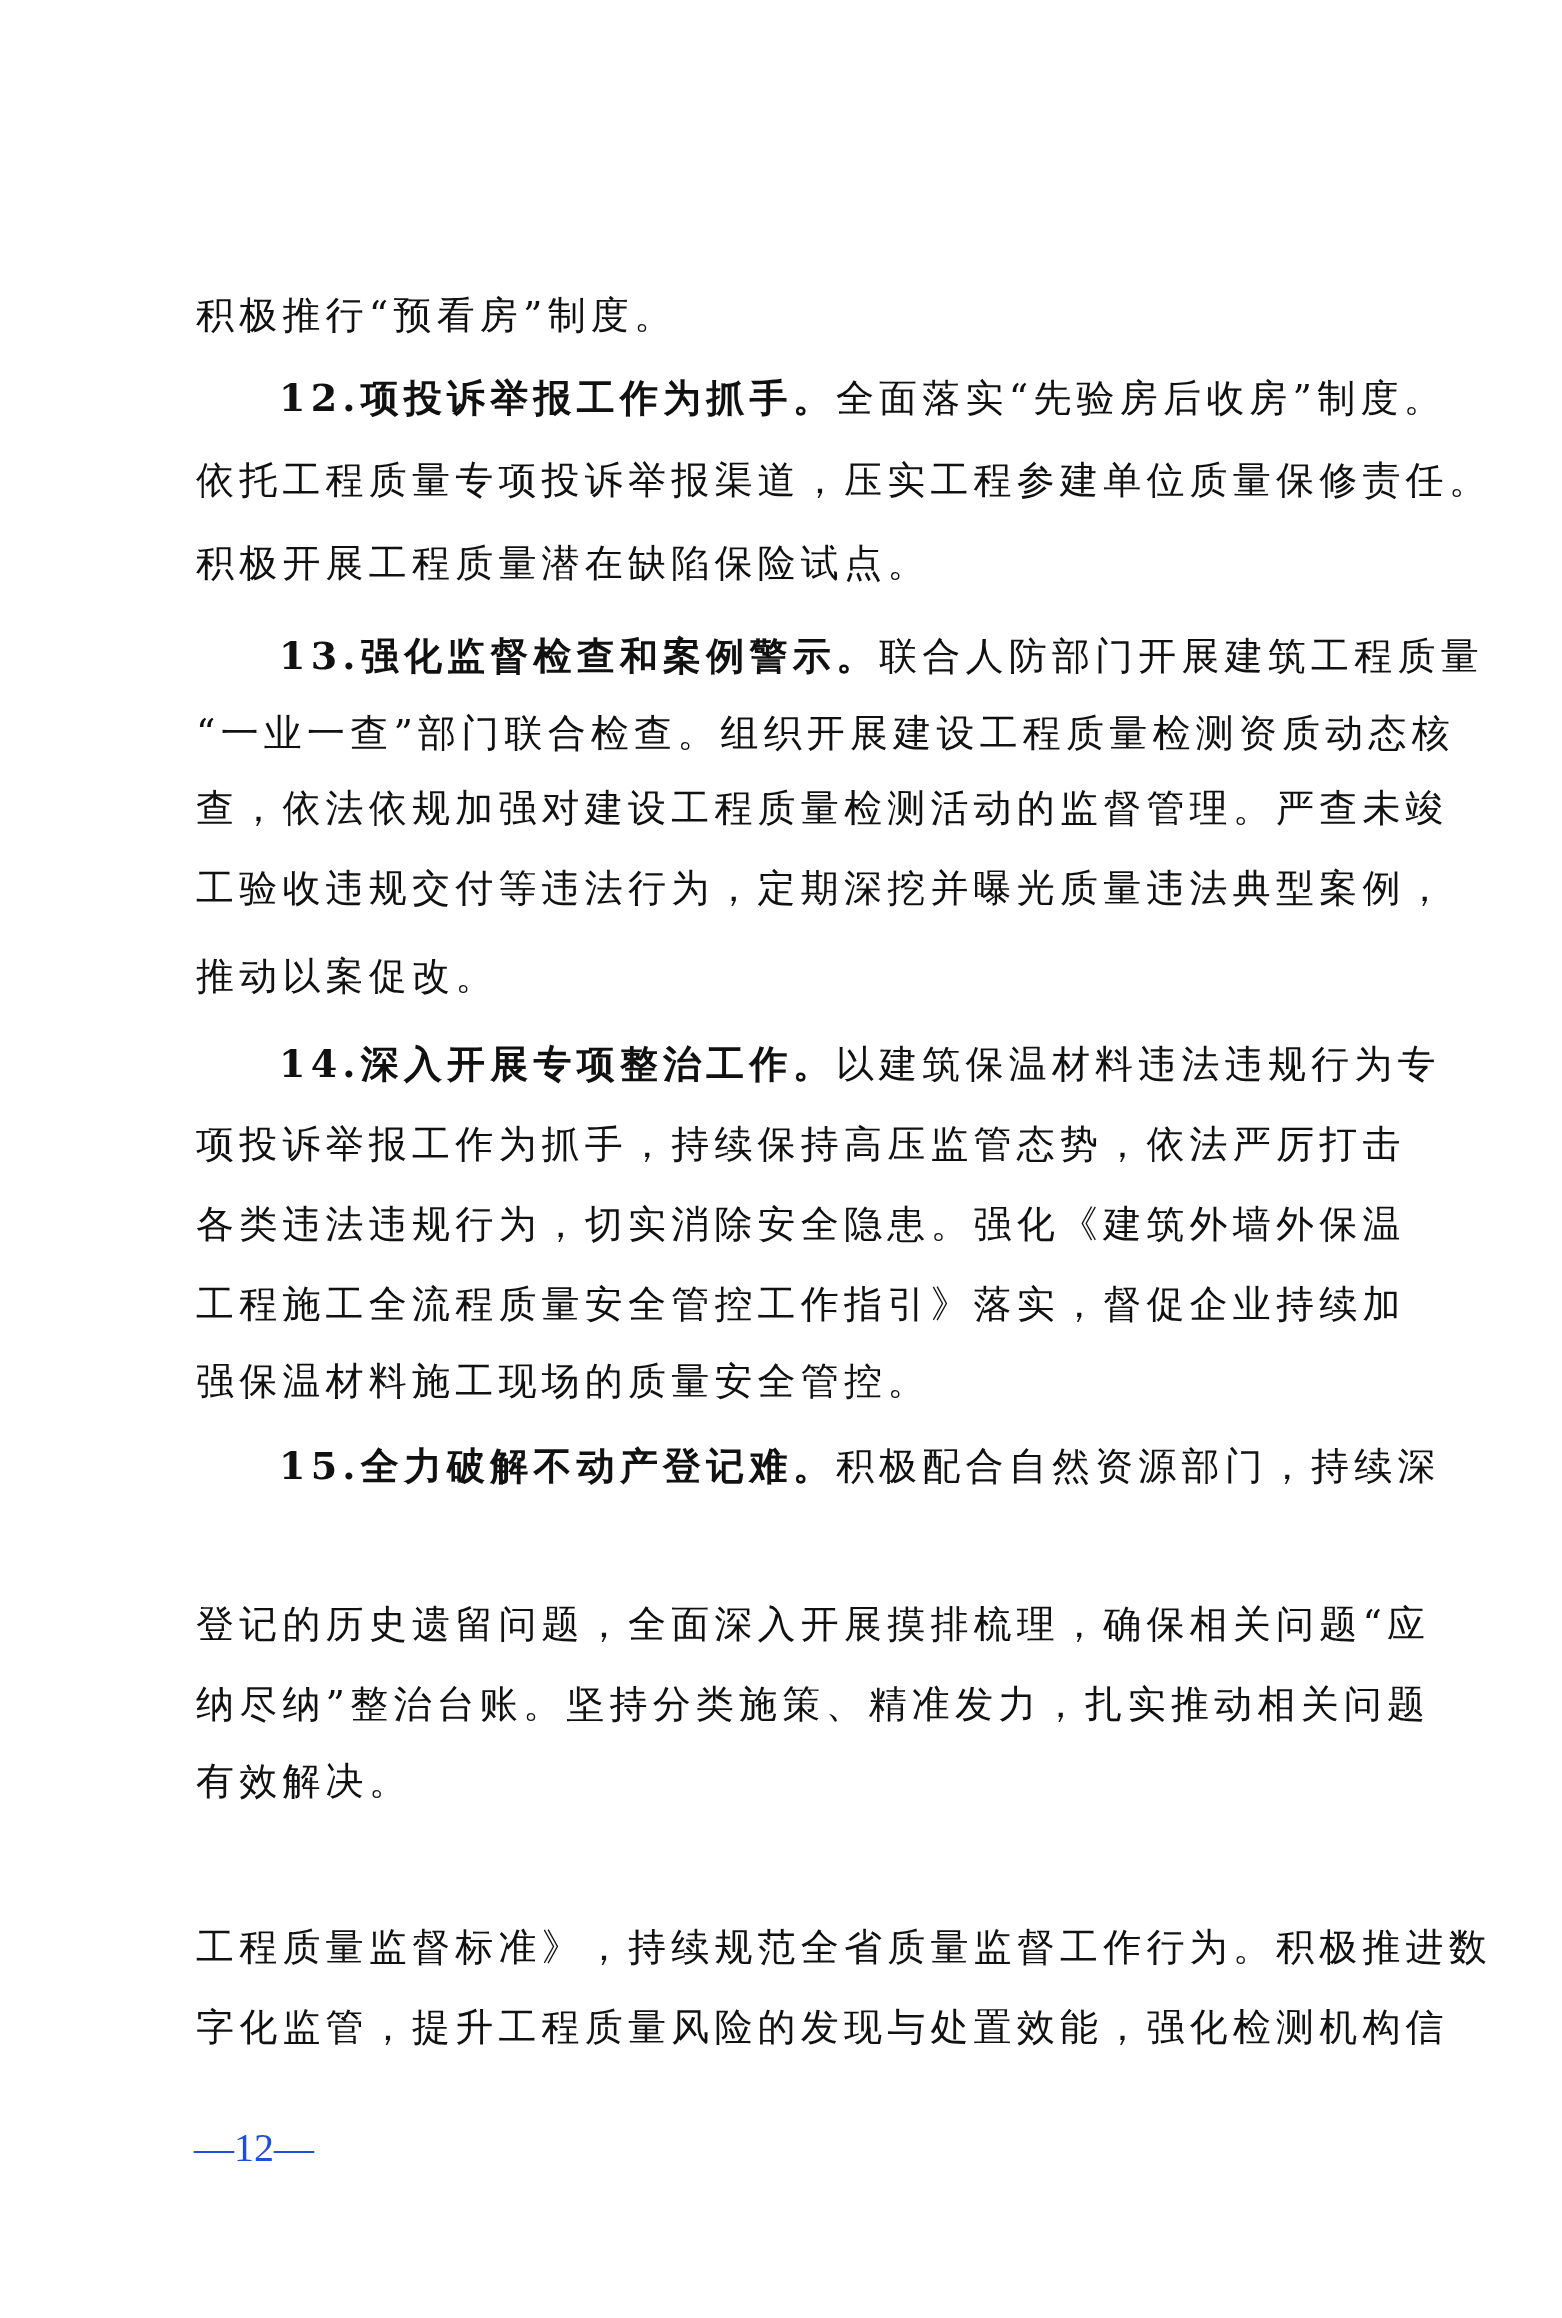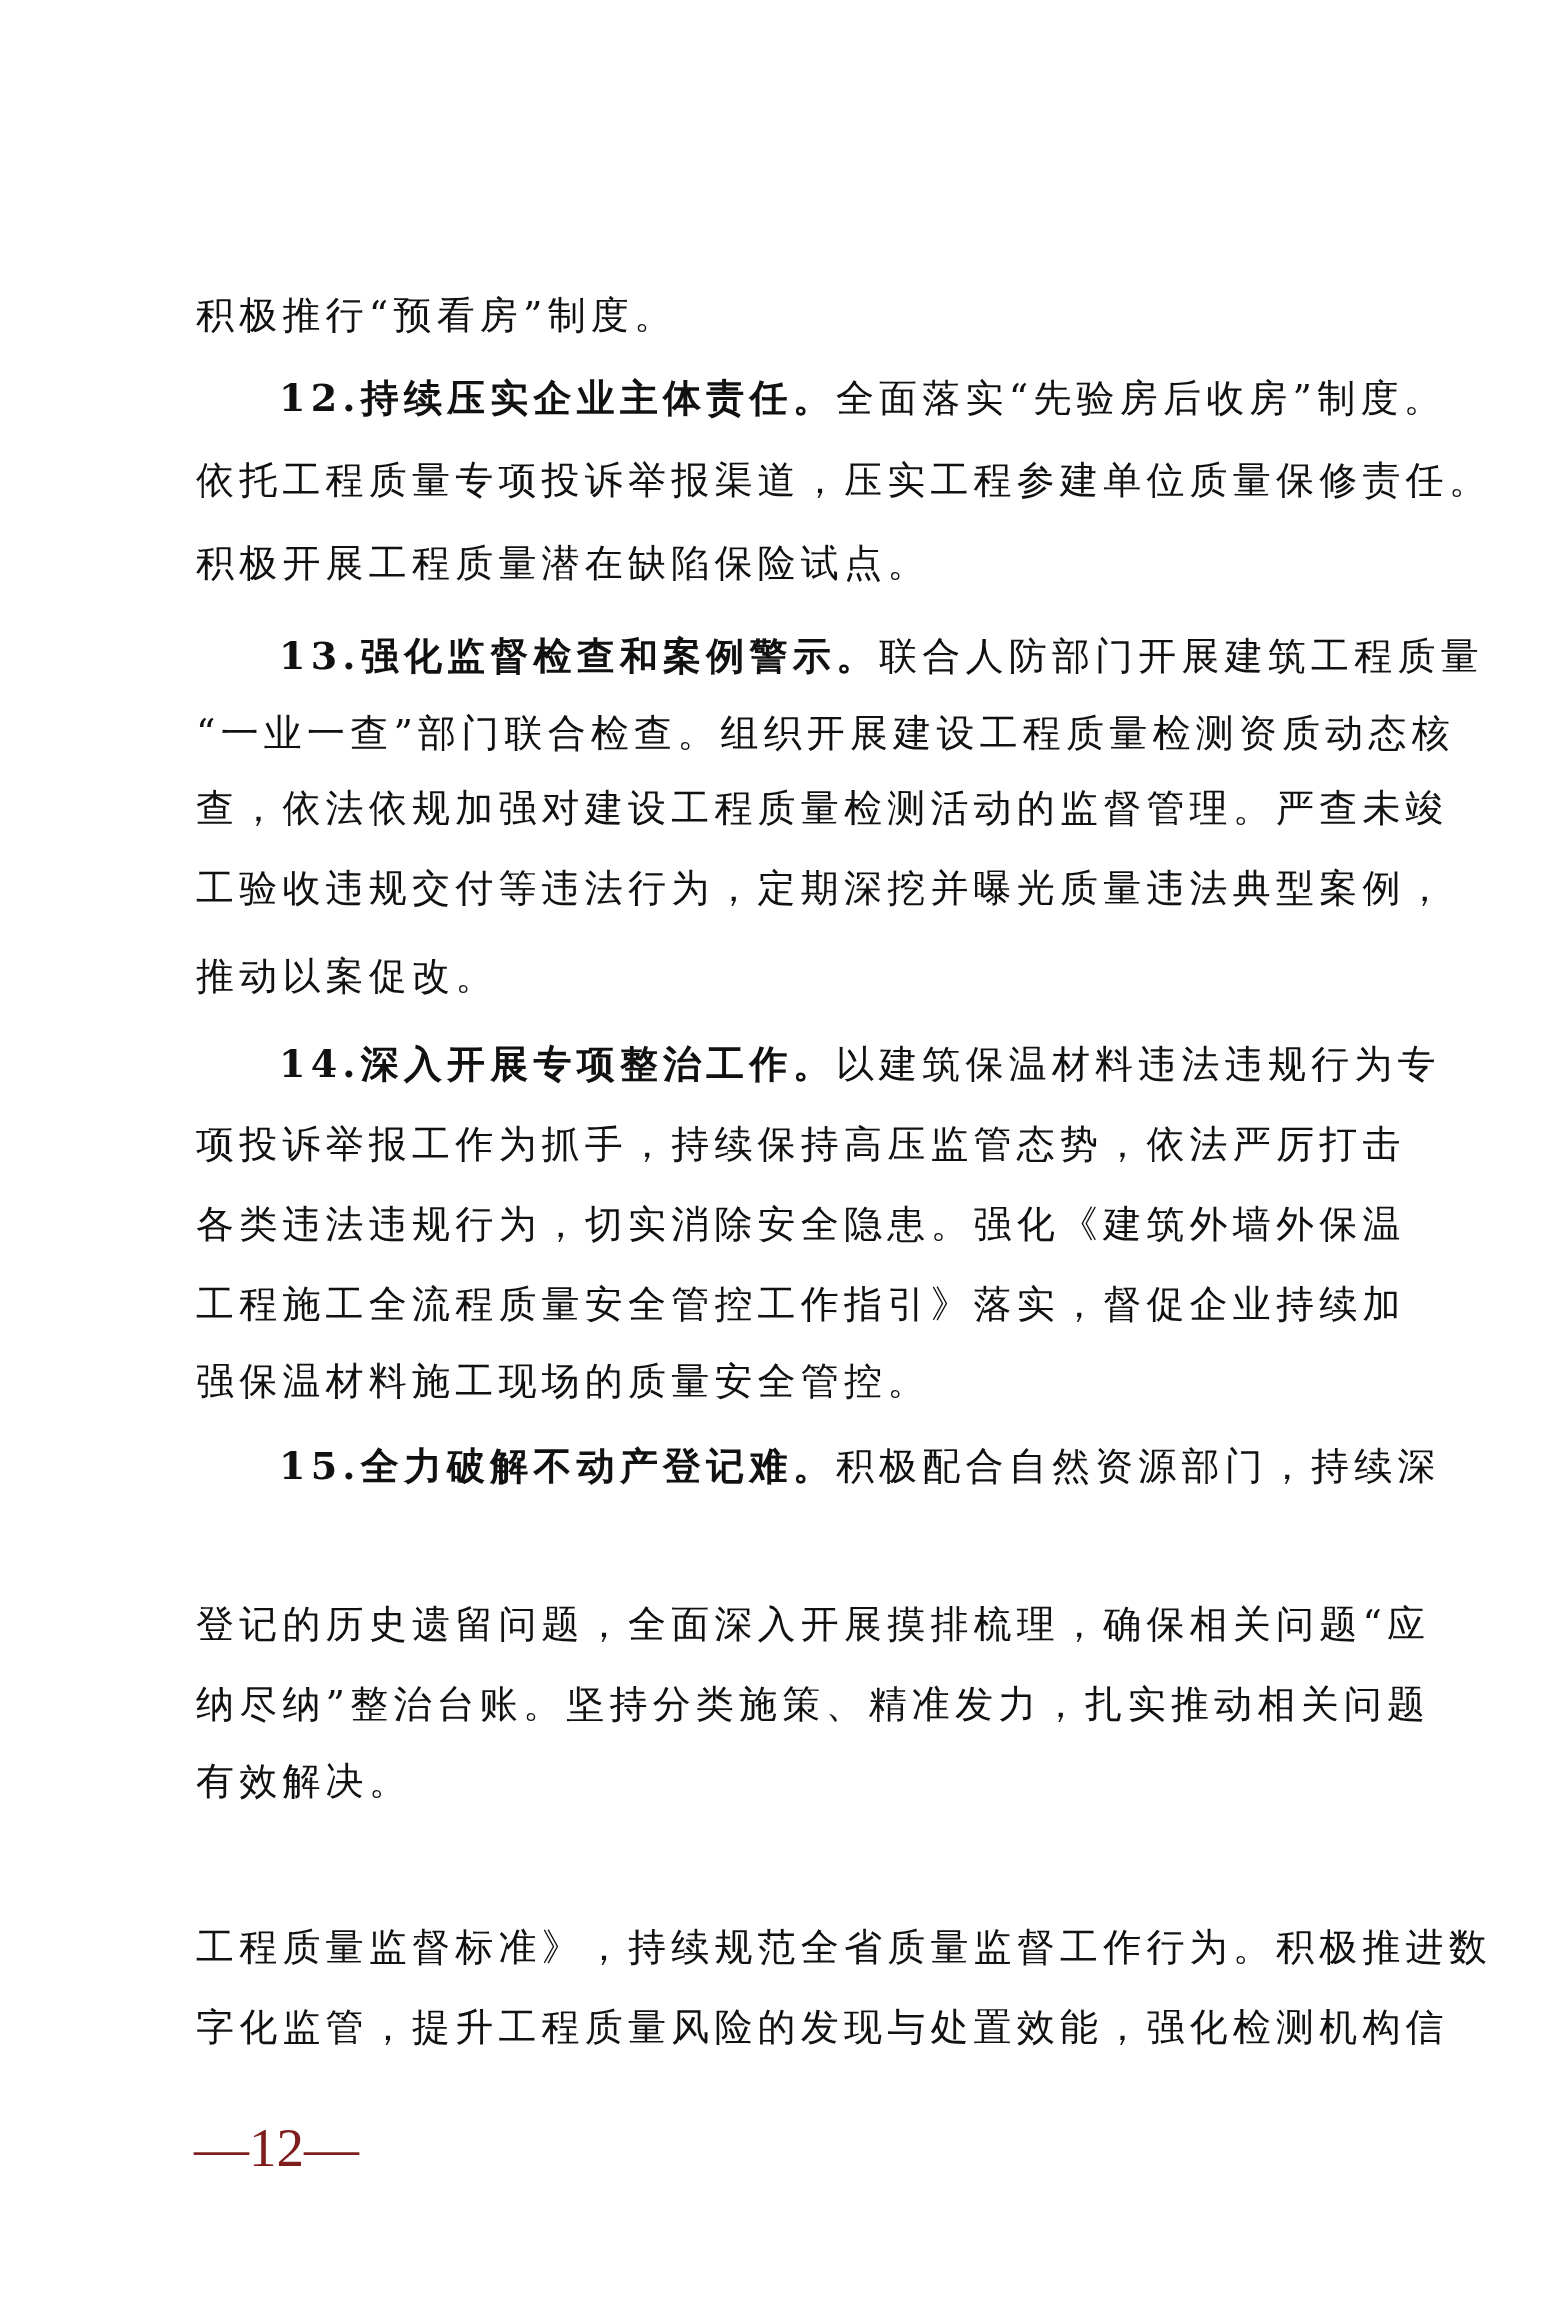--- a/index.html
+++ b/index.html
@@ -37,35 +37,35 @@
     }
     .lead {
       font-weight: bold;
       letter-spacing: 5.2px;
     }
     .footer {
       position: absolute;
       left: 194px;
       top: 2122px;
       font-family: "Liberation Serif", "DejaVu Serif", serif;
-      font-size: 55px;
+      font-size: 40px;
       line-height: 52px;
-      color: #7f1d1d;
+      color: #1d4ed8;
       white-space: nowrap;
     }
   </style>
 </head>
 <body>
 
 <div class="page">
 
   <div class="line" style="top:289px;">积极推行“预看房”制度。</div>
 
   <div class="line indent" style="top:372px;">
-    <span class="lead">12.</span><span class="lead">持续压实企业主体责任。</span><span>全面落实“先验房后收房”制度。</span>
+    <span class="lead">12.</span><span class="lead">项投诉举报工作为抓手。</span><span>全面落实“先验房后收房”制度。</span>
   </div>
   <div class="line" style="top:454px;">依托工程质量专项投诉举报渠道，压实工程参建单位质量保修责任。</div>
   <div class="line" style="top:537px;">积极开展工程质量潜在缺陷保险试点。</div>
 
   <div class="line indent" style="top:630px;">
     <span class="lead">13.</span><span class="lead">强化监督检查和案例警示。</span><span>联合人防部门开展建筑工程质量</span>
   </div>
   <div class="line" style="top:707px;">“一业一查”部门联合检查。组织开展建设工程质量检测资质动态核</div>
   <div class="line" style="top:785px;font-family:Liberation Mono, monospace;">查，依法依规加强对建设工程质量检测活动的监督管理。严查未竣</div>
   <div class="line" style="top:862px;">工验收违规交付等违法行为，定期深挖并曝光质量违法典型案例，</div>

